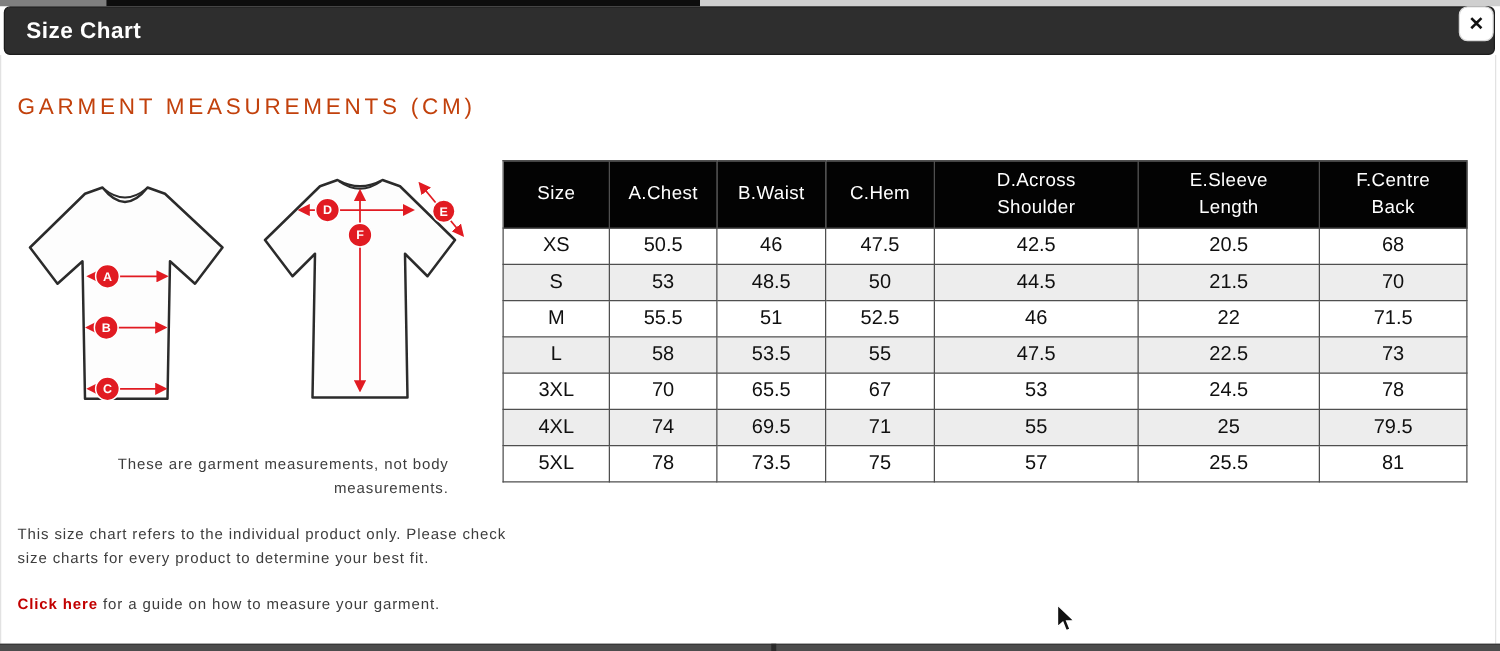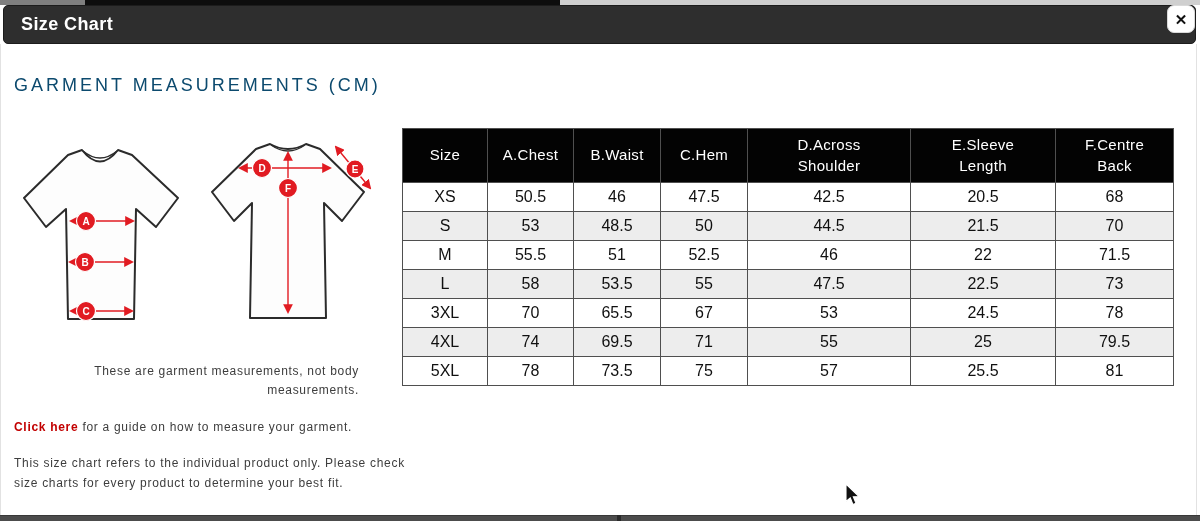--- a/index.html
+++ b/index.html
@@ -17,21 +17,21 @@
     border:1px solid #1c1c1c;border-radius:5px;box-sizing:border-box;
     display:flex;align-items:center;}
   .titlebar .title{color:#ffffff;font-size:18px;font-weight:600;letter-spacing:.4px;
     padding-left:17px;}
   .close-btn{position:absolute;top:5px;right:5px;width:28px;height:28px;background:#ffffff;
     border:1px solid #d9d9d9;border-radius:7px;color:#111;font-size:15px;font-weight:700;
     display:flex;align-items:center;justify-content:center;cursor:pointer;line-height:1;}
 
   
   .heading{position:absolute;left:14px;top:75px;font-size:18px;font-weight:500;
-    color:#0c4a6e;letter-spacing:3px;}
+    color:#c2410c;letter-spacing:3px;}
 
   
   .diagram-front{position:absolute;left:12px;top:143px;}
   .diagram-back{position:absolute;left:198px;top:138px;}
   .tee-outline{fill:#fdfdfd;stroke:#2b2b2b;stroke-width:2;stroke-linejoin:round;}
   .tee-detail{fill:none;stroke:#2b2b2b;stroke-width:1.4;}
   .mline{stroke:#e11b22;stroke-width:1.4;}
   .badge{fill:#e11b22;stroke:#ffffff;stroke-width:1.2;}
   .badge-letter{fill:#ffffff;font-size:10px;font-weight:700;text-anchor:middle;
     font-family:"Liberation Sans",sans-serif;}
@@ -115,22 +115,22 @@
     <circle class="badge" cx="64" cy="30" r="9.5"></circle>
     <text class="badge-letter" x="64" y="33.5">D</text>
     <circle class="badge" cx="157" cy="31" r="9"></circle>
     <text class="badge-letter" x="157" y="34.5">E</text>
     <circle class="badge" cx="90" cy="50" r="9.5"></circle>
     <text class="badge-letter" x="90" y="53.5">F</text>
   </svg>
 
   <div class="notes">
     <p class="n1">These are garment measurements, not body measurements.</p>
+    <p>This size chart refers to the individual product only. Please check size charts for every product to determine your best fit.</p>
     <p><a>Click here</a><span> for a guide on how to measure your garment.</span></p>
-    <p>This size chart refers to the individual product only. Please check size charts for every product to determine your best fit.</p>
   </div>
 
   <table class="size-table">
     <colgroup>
       <col style="width:85px">
         <col style="width:86px">
         <col style="width:87px">
         <col style="width:87px">
       <col style="width:163px">
         <col style="width:145px">

